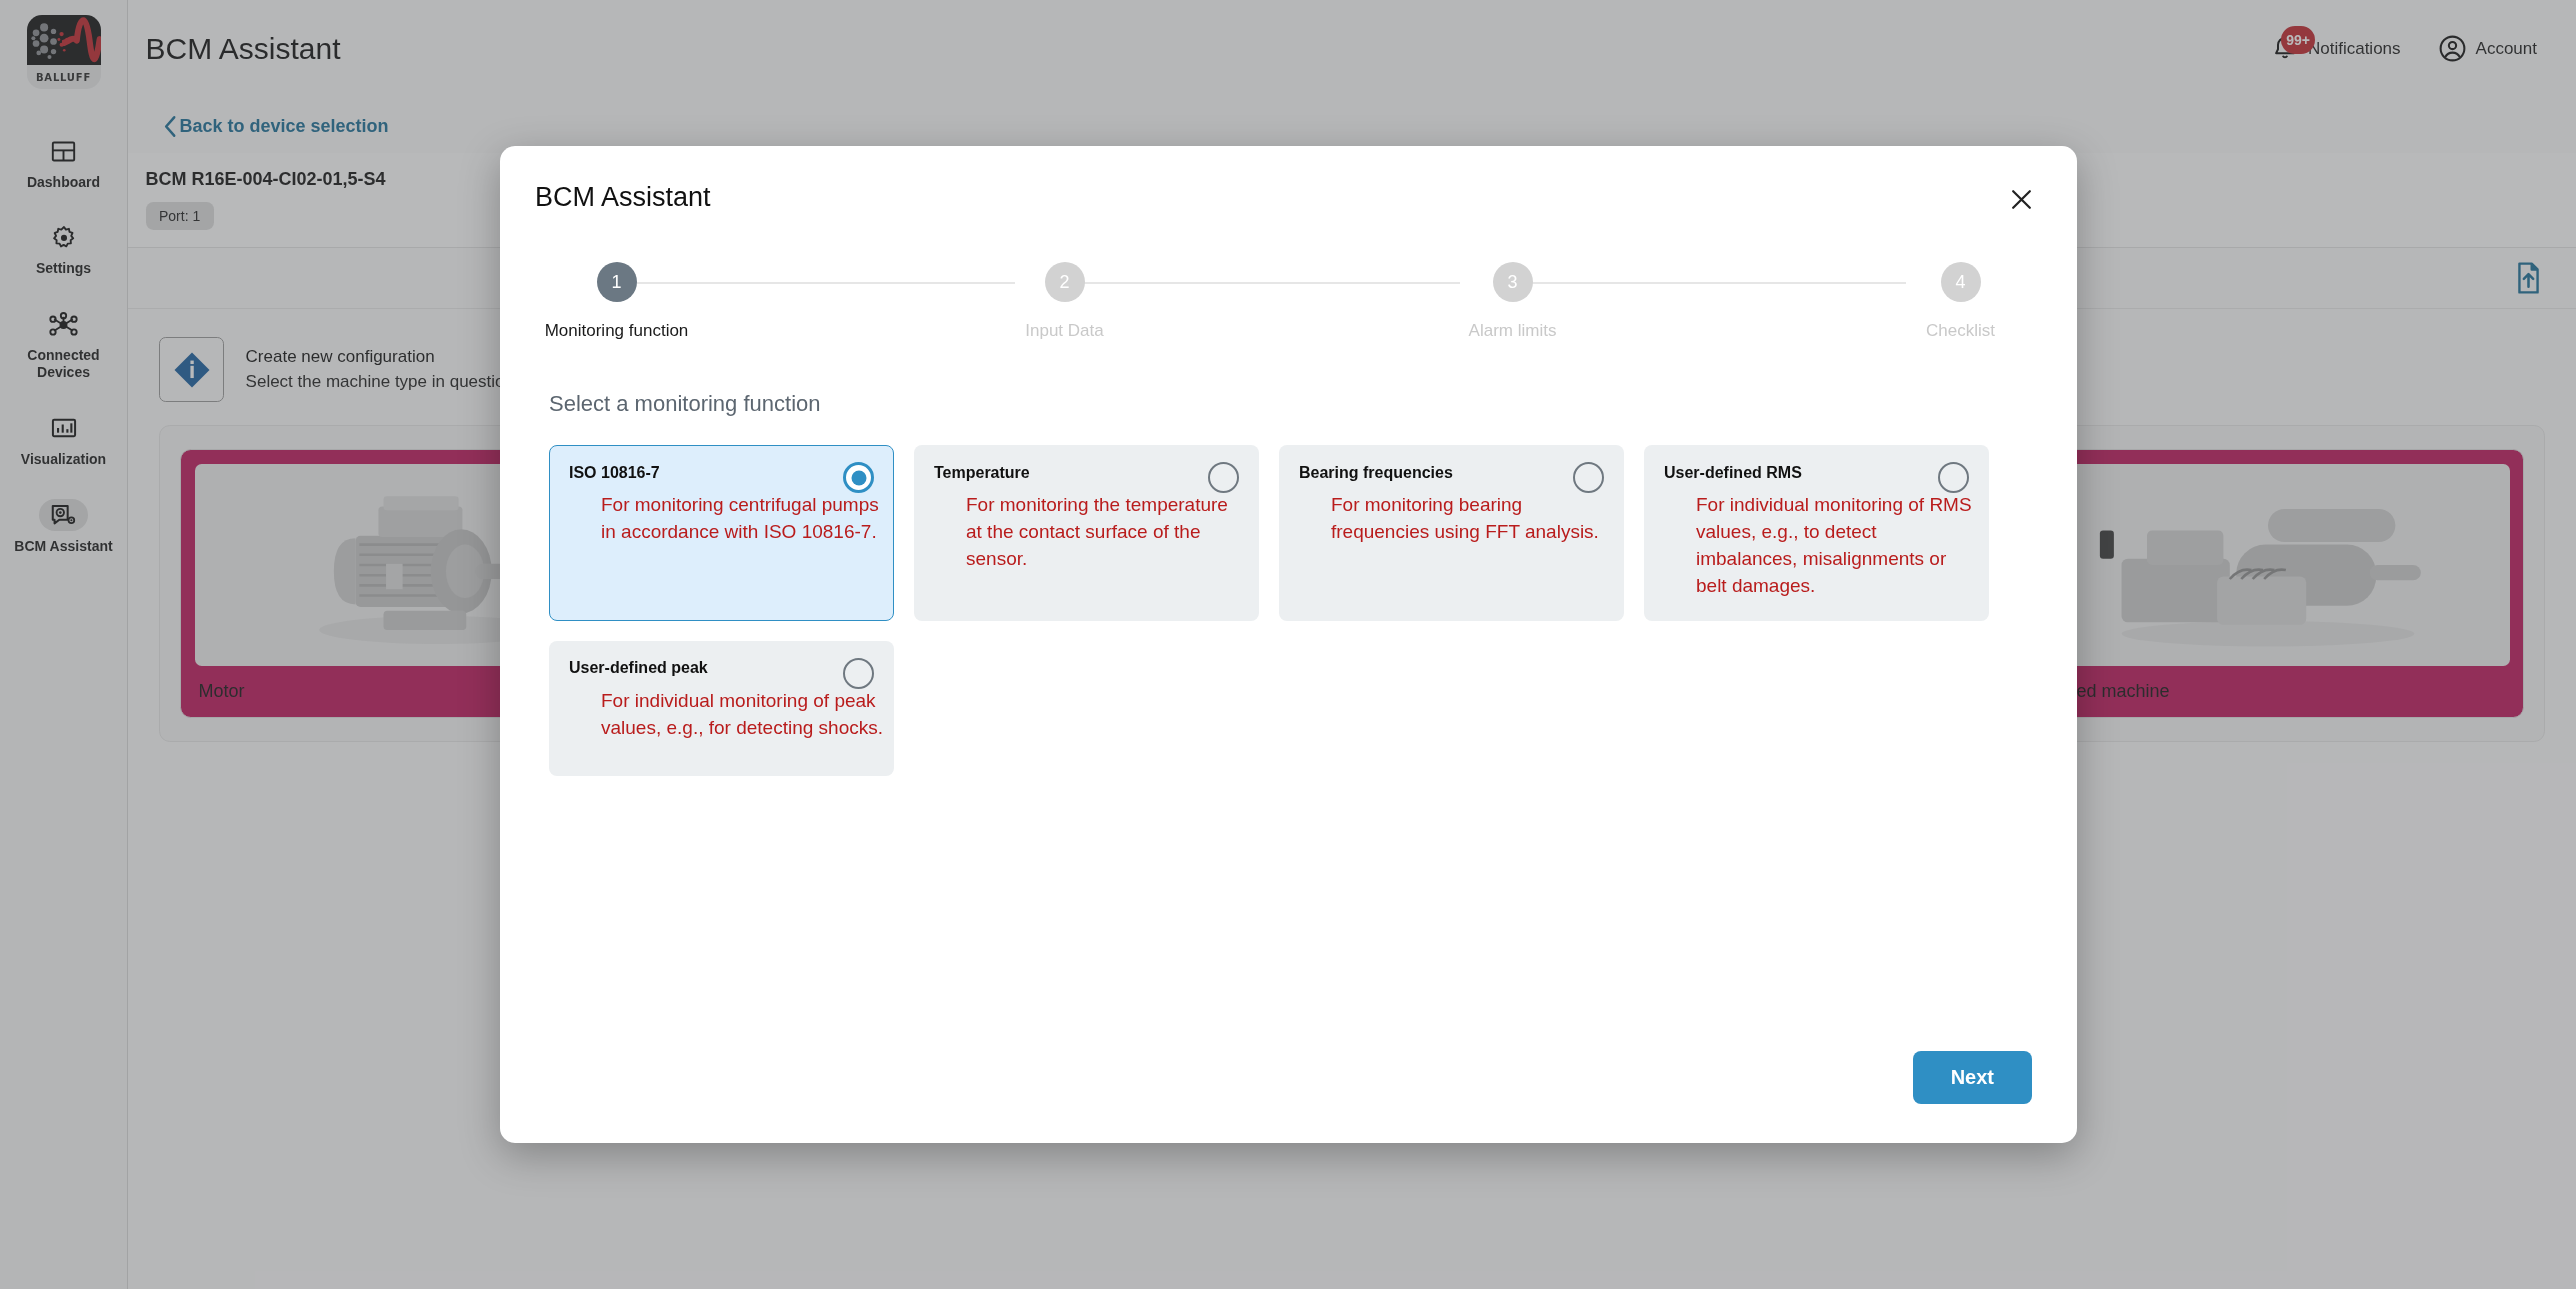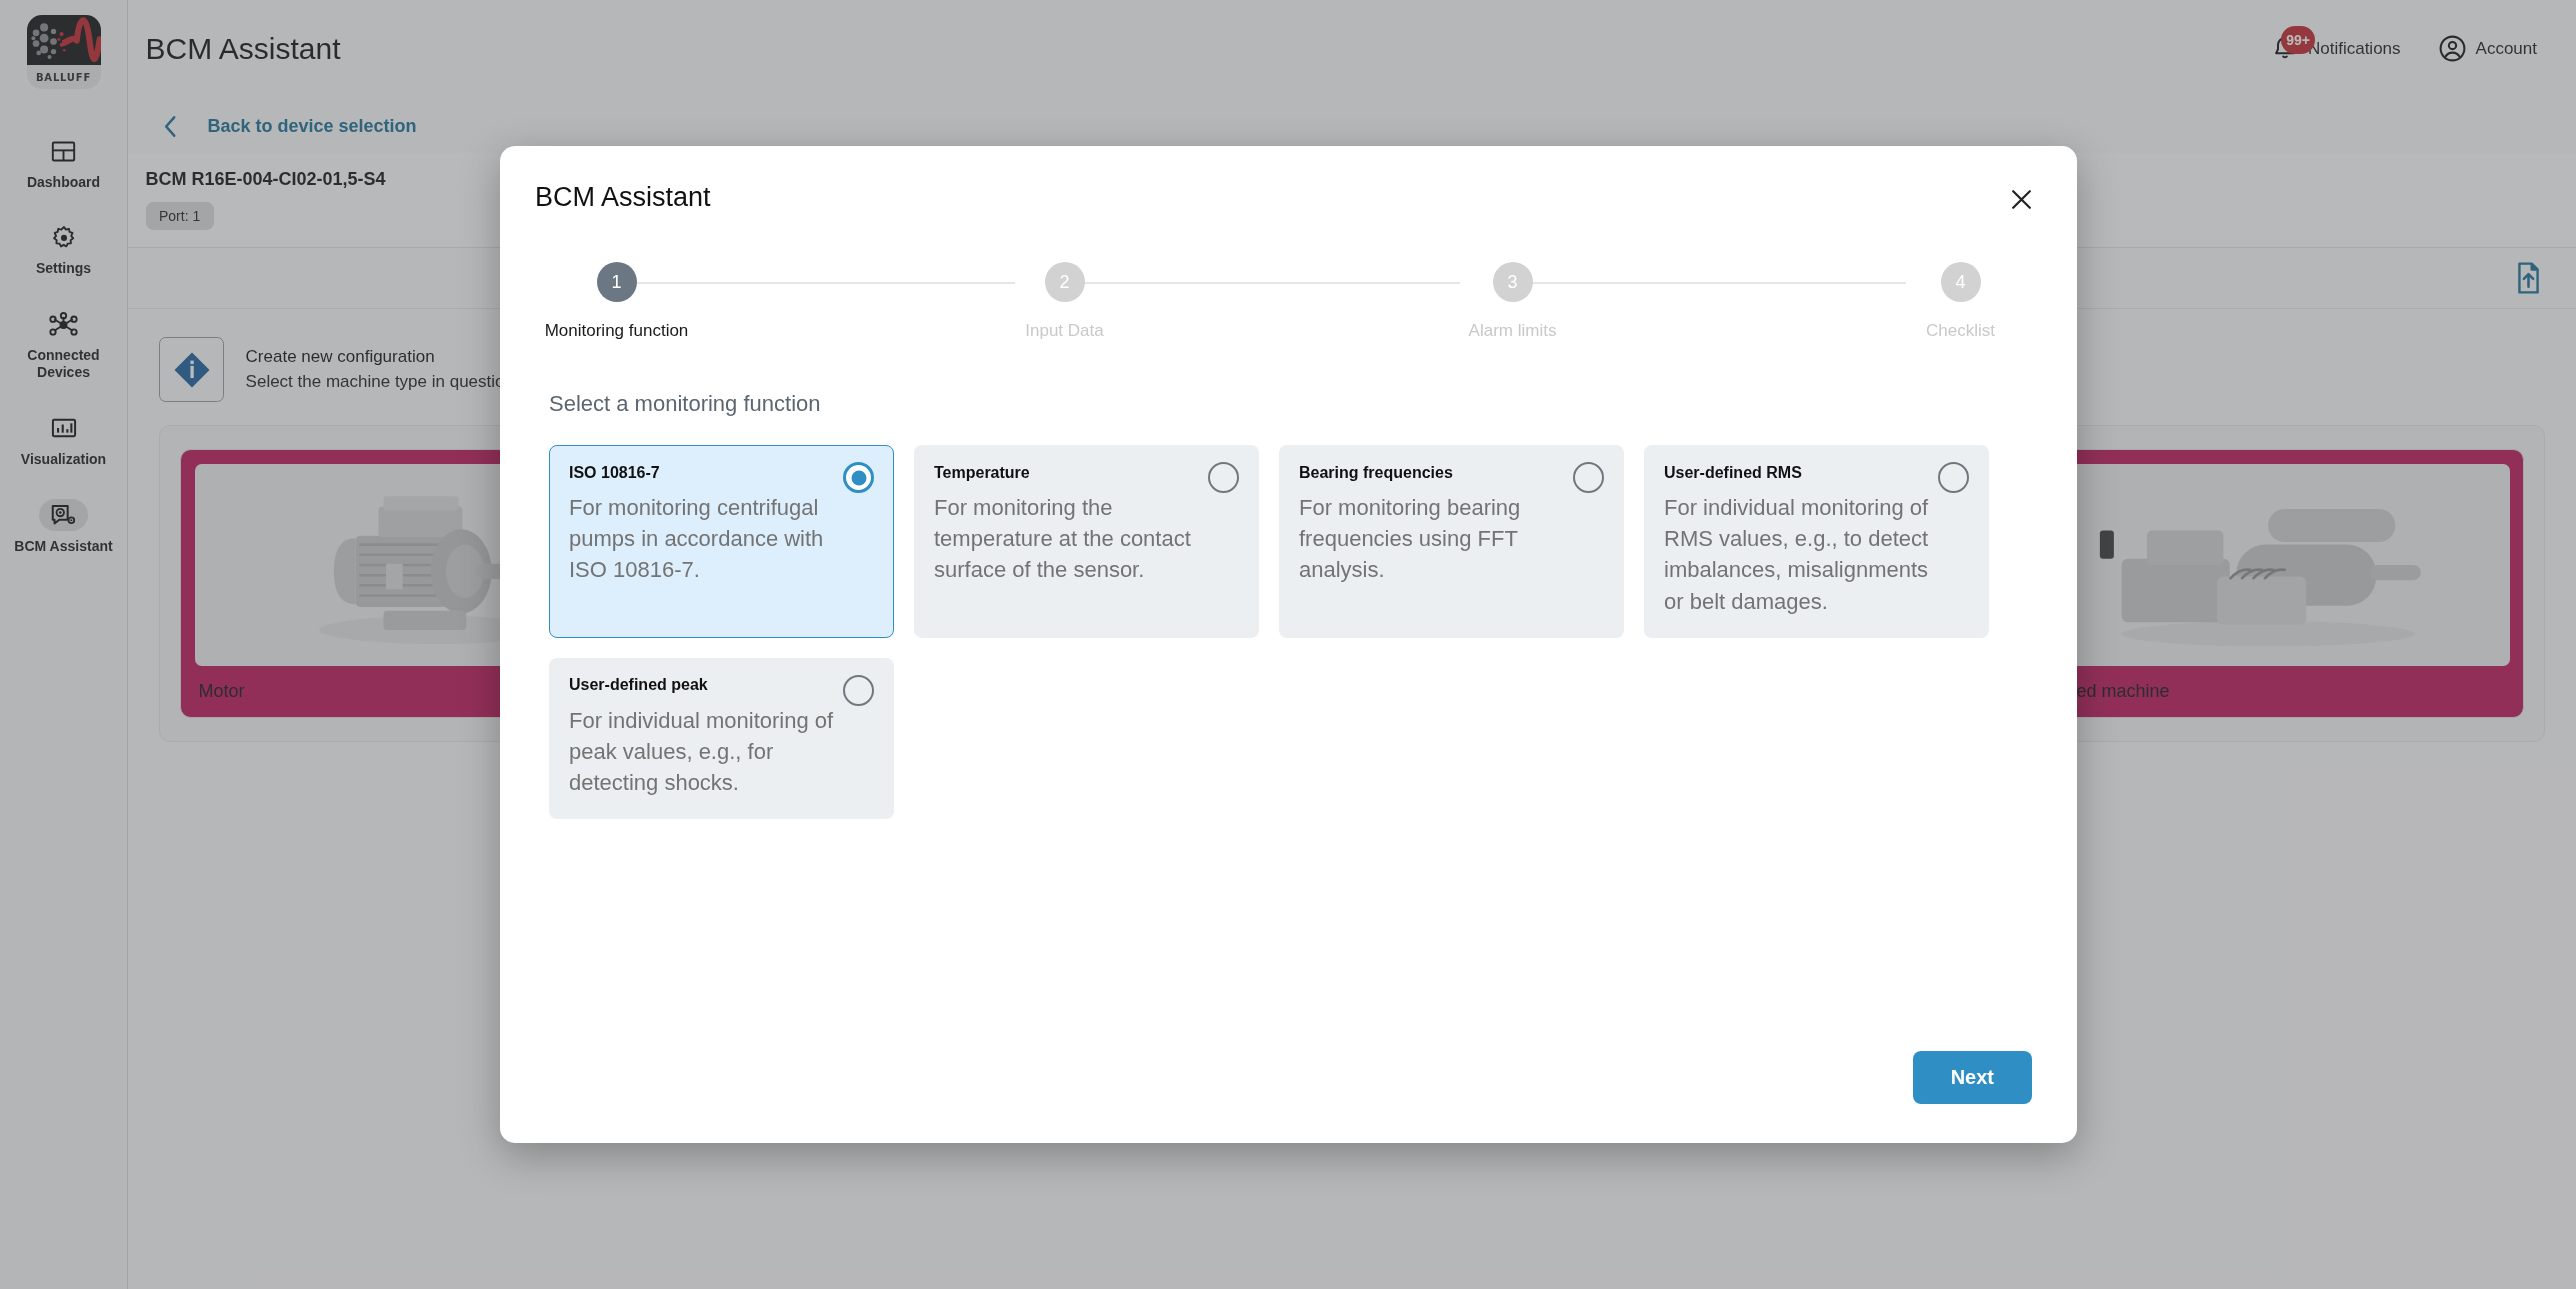--- a/index.html
+++ b/index.html
@@ -61,21 +61,21 @@
   .topbar-btn { display: flex; align-items: center; gap: 8px; cursor: pointer; }
   .topbar-btn span.lbl { font-size: 17px; color: #1c1c1c; }
   .bell-wrap { position: relative; width: 30px; height: 30px; }
   .badge {
     position: absolute; left: 11.5px; top: -7.4px; min-width: 28px; height: 28px;
     border-radius: 14px; background: #c2272d; color: #fff; font-size: 14px; font-weight: 700;
     display: flex; align-items: center; justify-content: center; padding: 0 4.7px;
   }
 
   .content { position: absolute; left: 128px; top: 97px; right: 0; bottom: 0; background: #fbfbfb; }
-  .backlink { display: flex; align-items: center; gap: 28px; padding: 17.5px 0 0 34px; cursor: pointer; }
+  .backlink { display: flex; align-items: center; gap: 0; padding: 17.5px 0 0 34px; cursor: pointer; }
   .backlink .txt { font-size: 18px; font-weight: 700; color: #1b6e97; }
 
   .device-panel {
     margin: 15px 0 0 0; background: #fdfdfd; border-bottom: 1.3px solid #e3e3e3;
     padding: 16px 0 17.5px 17.5px;
   }
   .device-name { font-size: 18px; font-weight: 700; color: #141414; }
   .port-badge {
     display: inline-block; margin-top: 12px; background: #dddddd; border-radius: 7.4px;
     padding: 6px 13.5px; font-size: 14px; color: #222;
@@ -140,21 +140,21 @@
   .opt-grid {
     margin: 28px 0 0 49px; display: flex; flex-wrap: wrap; gap: 20px; width: 1470px;
   }
   .opt-card {
     width: 345px; border-radius: 8px; background: #eceff1; border: 1.3px solid transparent;
     padding: 17.5px 19px 20px; cursor: pointer; position: relative; min-height: 135px;
   }
   .opt-card.selected { background: #ddeefc; border-color: #2f8fc4; }
   .opt-card.tall { min-height: 171px; }
   .opt-title { font-size: 16px; font-weight: 700; color: #111; line-height: 1.1; }
-  .opt-desc { margin-top: 10.8px; font-size: 22px; line-height: 1.42; color: #737373; width: 283px; }
+  .opt-desc { margin-top: 10.8px; font-size: 19px; line-height: 1.42; color: #b91c1c; width: 283px; margin-left: 32px; }
   .radio {
     position: absolute; right: 19px; top: 16px; width: 31px; height: 31px; border-radius: 50%;
     border: 2px solid #6f7880; background: transparent;
   }
   .radio.on {
     border-color: #2f8fc4; border-width: 3.4px; background: #fff;
   }
   .radio.on::after {
     content: ""; position: absolute; left: 50%; top: 50%; transform: translate(-50%,-50%);
     width: 15px; height: 15px; border-radius: 50%; background: #2f8fc4;

